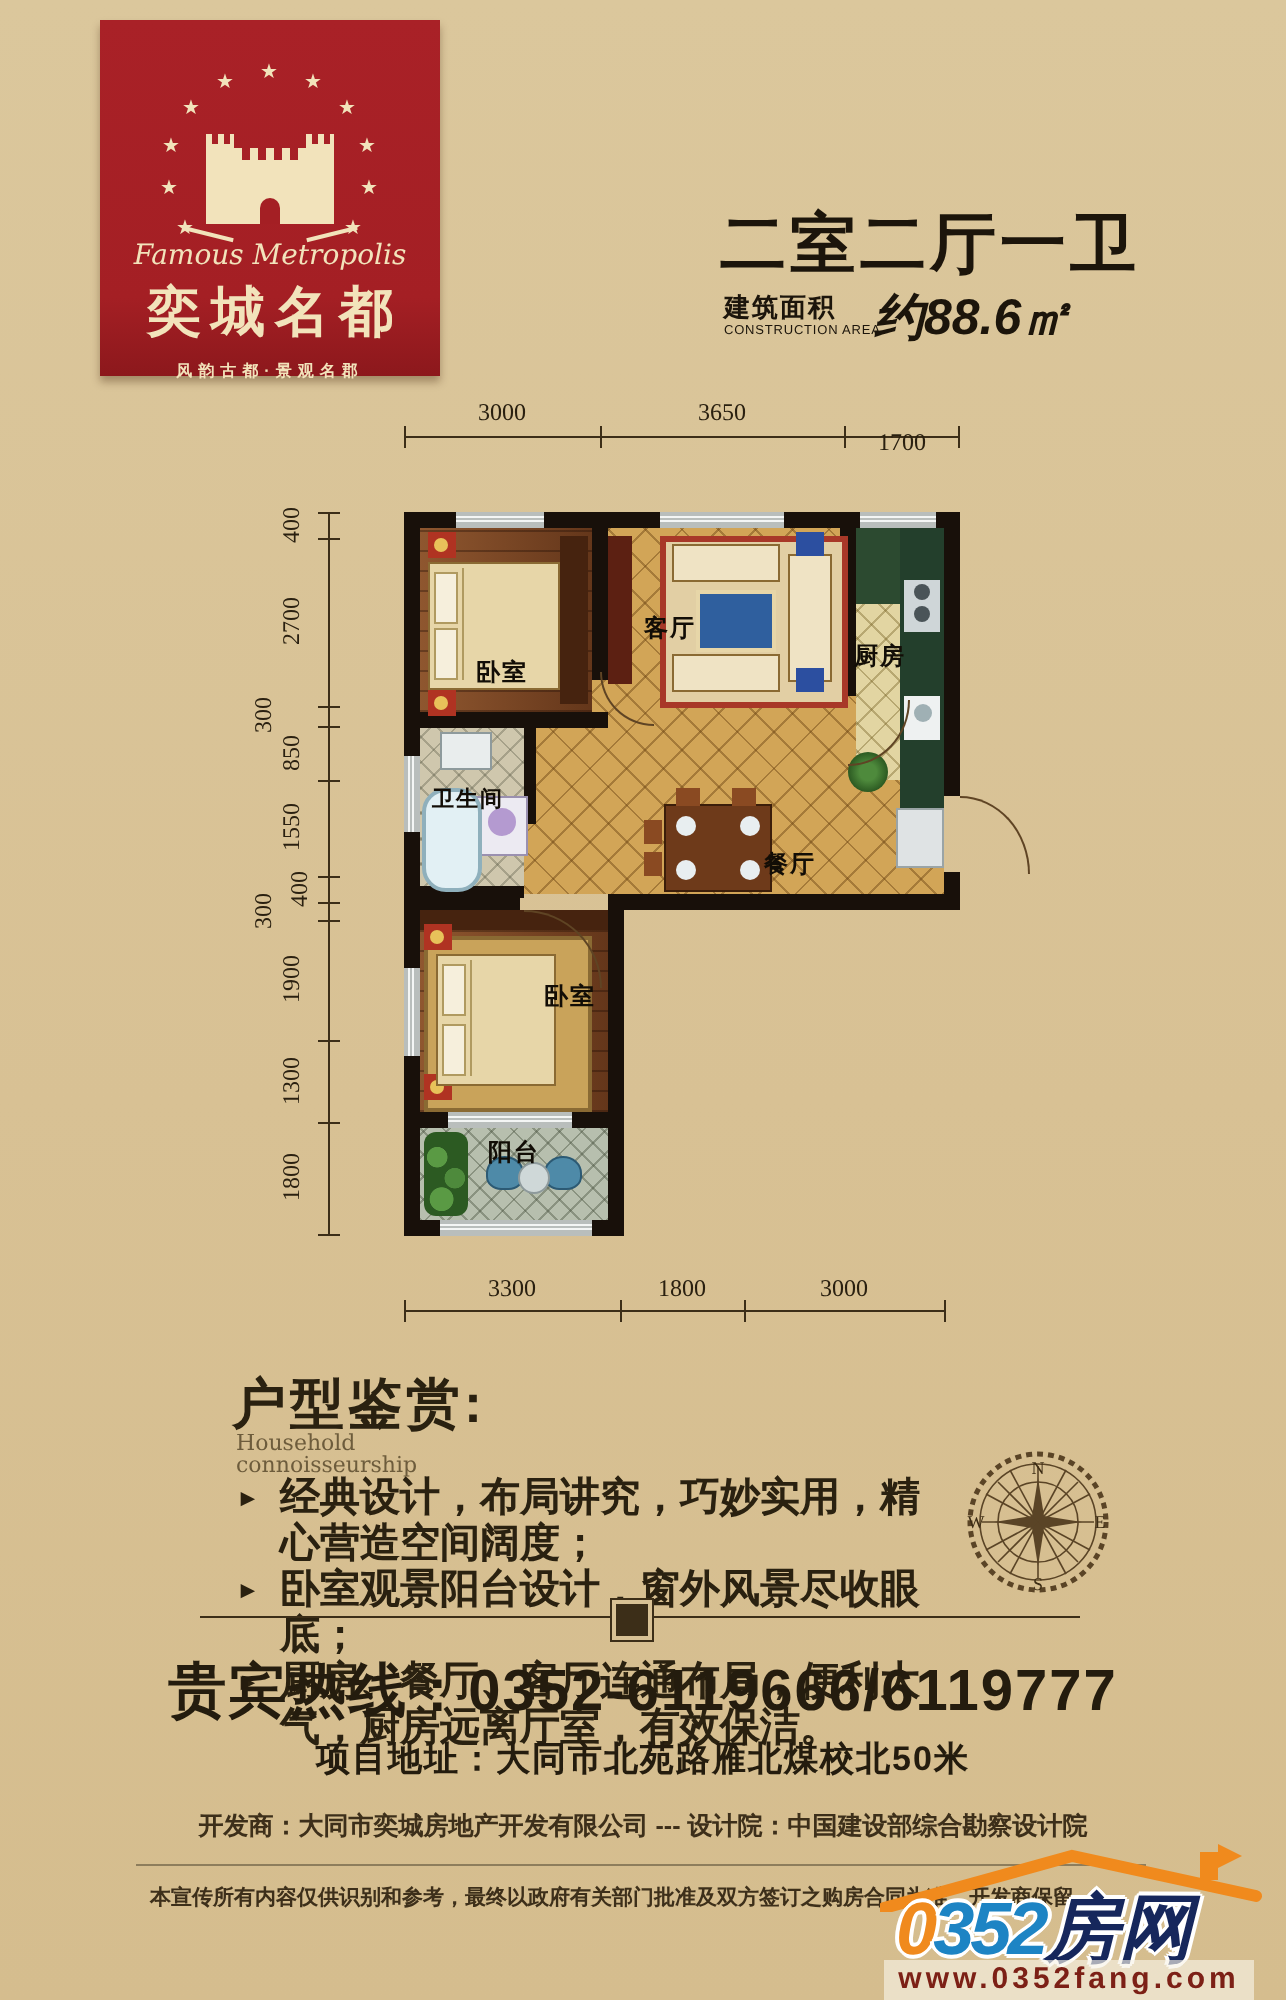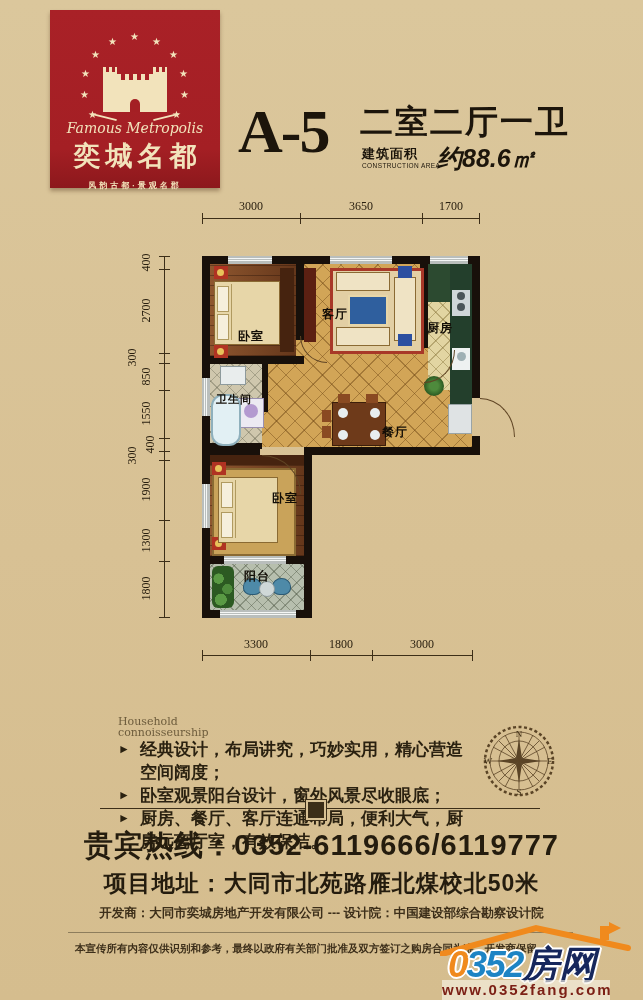--- a/index.html
+++ b/index.html
@@ -70,53 +70,53 @@
   .floor-balc{position:absolute;background:#b7bfae;
     background-image:repeating-linear-gradient(45deg,rgba(70,80,60,.4) 0 1px,transparent 1px 8px),
                      repeating-linear-gradient(-45deg,rgba(70,80,60,.4) 0 1px,transparent 1px 8px);}
   .room-label{position:absolute;font-size:12px;font-weight:bold;color:#120d06;letter-spacing:1px;}
   .furn{position:absolute;}
   .arc{position:absolute;border:1px solid #5f4424;}
 
   
   #appr-title{left:116px;top:684px;font-size:27px;font-weight:900;color:#2a2110;letter-spacing:2px;}
   #appr-sub{left:118px;top:716px;font-size:11px;line-height:11px;color:#6d5c3c;font-family:"DejaVu Serif",serif;}
-  #appr-bullets{left:118px;top:738px;width:356px;font-size:17px;font-weight:bold;
+  #appr-bullets{left:118px;top:738px;width:356px;font-size:20px;font-weight:bold;
     color:#2a2110;line-height:23px;}
   #appr-bullets .b{position:relative;padding-left:22px;}
   #appr-bullets .b:before{content:"►";position:absolute;left:0;top:0;font-size:12px;color:#2a2110;}
 
   
   #compass{left:481px;top:723px;width:76px;height:76px;}
 
   
   #divider{left:100px;top:808px;width:440px;height:1px;background:#3c2e18;}
   #div-orn{left:306px;top:800px;width:16px;height:16px;background:#3c2e18;
     border:2px solid #d8c194;outline:1px solid #3c2e18;}
 
   
   #hotline{left:0;top:826px;width:643px;text-align:center;font-size:29px;font-weight:900;
     color:#241c0e;letter-spacing:1px;}
-  #address{left:0;top:868px;width:643px;text-align:center;font-size:23px;font-weight:900;
+  #address{left:0;top:868px;width:643px;text-align:center;font-size:17px;font-weight:900;
     color:#241c0e;letter-spacing:1px;}
 
   
   #credits{left:0;top:905px;width:643px;text-align:center;font-size:12.5px;font-weight:bold;color:#3d2f1a;}
   #foot-line{left:68px;top:932px;width:505px;height:1px;background:#8d7d5c;}
   #disclaimer{left:75px;top:942px;width:480px;font-size:10.5px;font-weight:bold;color:#3d2f1a;}
 
   
   #sitelogo{left:440px;top:922px;width:203px;height:78px;}
   #siteroof{left:0;top:0;width:203px;height:34px;}
   #sitename{left:8px;top:18px;font-style:italic;font-weight:900;font-size:37px;letter-spacing:-2px;
     text-shadow:-2px 0 #fff,2px 0 #fff,0 -2px #fff,0 2px #fff,-1px -1px #fff,1px 1px #fff,-1px 1px #fff,1px -1px #fff;}
   #sitename .num0{color:#f08a1d;}
   #sitename .num{color:#1d84c4;}
   #sitename .cn{color:#16275c;letter-spacing:0;}
-  #siteurl{left:2px;top:58px;width:168px;height:20px;line-height:20px;text-align:center;
+  #siteurl{left:2px;top:58px;width:185px;height:20px;line-height:20px;text-align:center;
     background:rgba(248,243,230,.65);color:#7c2016;font-size:15px;letter-spacing:2px;font-weight:bold;}
 </style>
 </head>
 <body>
 
 <div id="poster">
 
   <div class="abs" id="brandbox">
     <span class="star" style="left:38px;top:100px;">★</span>
       <span class="star" style="left:30px;top:80px;">★</span>
@@ -135,36 +135,35 @@
       <div class="body"></div>
       <div class="gate"></div>
       <div class="ground-l"></div>
         <div class="ground-r"></div>
     </div>
     <div class="abs" id="brand-cn">奕城名都</div>
     <div class="abs" id="brand-en">Famous Metropolis</div>
     <div class="abs" id="brand-slogan">风韵古都·景观名郡</div>
   </div>
 
-  <div class="abs" id="unit-code">A-5</div>
   <div class="abs" id="unit-layout">二室二厅一卫</div>
   <div class="abs" id="area-block">
     <div id="area-label">建筑面积</div>
     <div id="area-label-en">CONSTRUCTION AREA</div>
   </div>
   <div class="abs" id="area-value">约88.6㎡</div>
 
   <div class="dimline-h" style="left:202px;top:218px;width:278px;"></div>
   <div class="tick-v" style="left:202px;top:213px;"></div>
   <div class="tick-v" style="left:300px;top:213px;"></div>
   <div class="tick-v" style="left:422px;top:213px;"></div>
   <div class="tick-v" style="left:479px;top:213px;"></div>
   <div class="dimlab dimlab-h" style="left:251px;top:199px;">3000</div>
   <div class="dimlab dimlab-h" style="left:361px;top:199px;">3650</div>
-  <div class="dimlab dimlab-h" style="left:451px;top:199px;">1700</div>
+  <div class="dimlab dimlab-h" style="left:451px;top:214px;">1700</div>
 
   <div class="dimline-h" style="left:202px;top:655px;width:271px;"></div>
   <div class="tick-v" style="left:202px;top:650px;"></div>
   <div class="tick-v" style="left:310px;top:650px;"></div>
   <div class="tick-v" style="left:372px;top:650px;"></div>
   <div class="tick-v" style="left:472px;top:650px;"></div>
   <div class="dimlab dimlab-h" style="left:256px;top:637px;">3300</div>
   <div class="dimlab dimlab-h" style="left:341px;top:637px;">1800</div>
   <div class="dimlab dimlab-h" style="left:422px;top:637px;">3000</div>
 
@@ -301,20 +300,21 @@
 
     <div class="room-label" style="left:238px;top:328px;">卧室</div>
     <div class="room-label" style="left:322px;top:306px;">客厅</div>
     <div class="room-label" style="left:427px;top:320px;">厨房</div>
     <div class="room-label" style="left:216px;top:392px;font-size:11px;">卫生间</div>
     <div class="room-label" style="left:382px;top:424px;">餐厅</div>
     <div class="room-label" style="left:272px;top:490px;">卧室</div>
     <div class="room-label" style="left:244px;top:568px;">阳台</div>
   </div>
 
+  <div class="abs" id="appr-title">户型鉴赏:</div>
   <div class="abs" id="appr-sub">
     <div>Household</div>
     <div>connoisseurship</div>
   </div>
   <div class="abs" id="appr-bullets">
     <div class="b">经典设计，布局讲究，巧妙实用，精心营造空间阔度；</div>
     <div class="b">卧室观景阳台设计，窗外风景尽收眼底；</div>
     <div class="b">厨房、餐厅、客厅连通布局，便利大气，厨房远离厅室，有效保洁。</div>
   </div>
 

